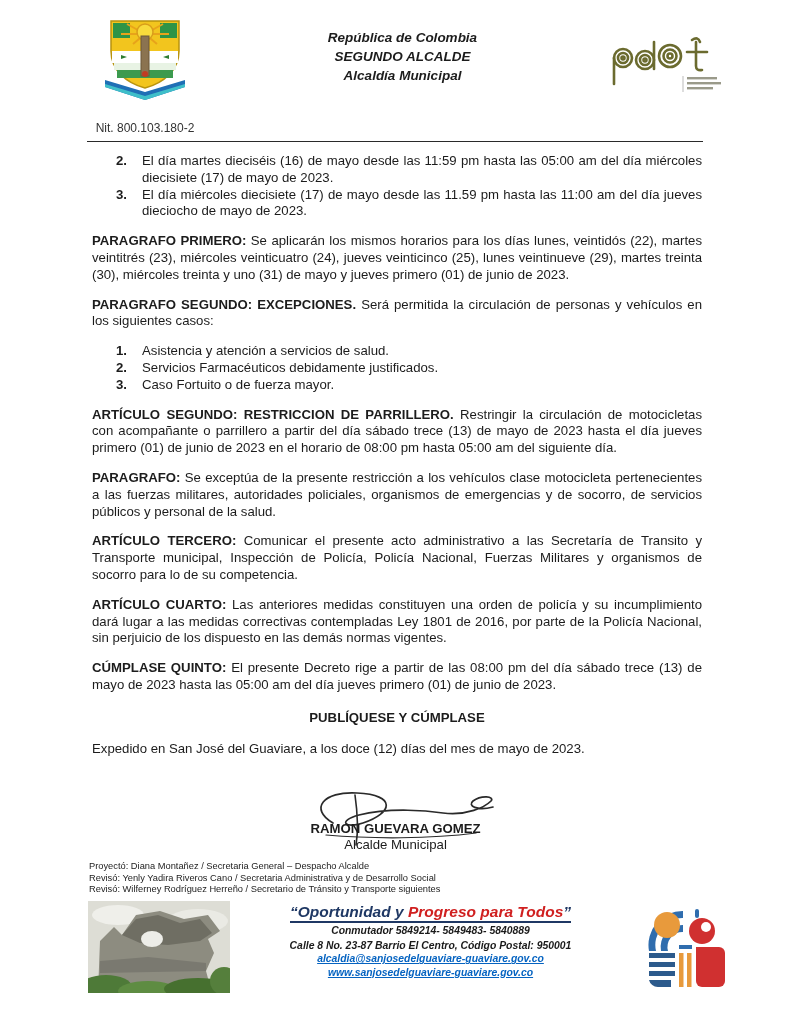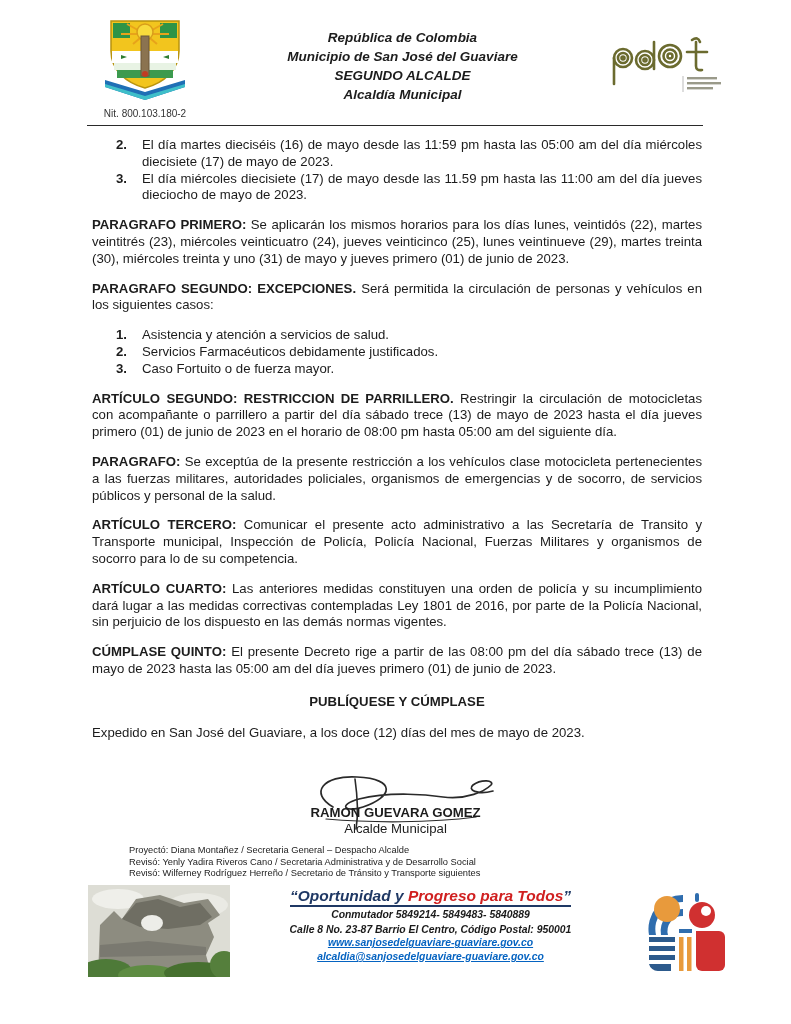--- a/index.html
+++ b/index.html
@@ -5,41 +5,41 @@
   * { margin:0; padding:0; box-sizing:border-box; }
   html,body { background:#888; }
   .page {
     width:791px; height:1024px; margin:0 auto; background:#ffffff;
     font-family:"Liberation Sans", sans-serif; color:#1c1c1c;
     position:relative; overflow:hidden;
   }
   
   .header { display:flex; align-items:flex-start; padding:18px 60px 0 86px; }
   .crest-box { width:118px; text-align:center; }
-  .nit { font-size:10px; color:#333; margin-top:2px; }
+  .nit { font-size:12px; color:#333; margin-top:15px; }
   .head-center { flex:1; text-align:center; font-weight:bold; font-style:italic;
     font-size:13.5px; line-height:1.42; padding-top:10px; }
   .pdet-box { width:130px; padding-top:14px; text-align:center; }
   .head-rule { border:none; border-top:1.6px solid #2a2a2a; margin:6px 88px 0 87px; }
   
   .content { padding:11px 89px 0 92px; font-size:13.2px; line-height:16.8px; text-align:justify; }
   .blk { margin-bottom:13px; }
   .nlist { margin-left:24px; }
   .nrow { display:flex; }
   .nrow .num { width:26px; font-weight:bold; flex:0 0 26px; }
   .nrow .ntx { flex:1; text-align:justify; }
   .lead { font-weight:bold; }
   .center-head { text-align:center; font-weight:bold; margin:16px 0 14px 0; }
   
   .sigwrap { text-align:center; margin-top:26px; line-height:16px; }
   .sigsvg { display:block; margin:0 auto -26px auto; }
   .signame { font-weight:bold; font-size:13.2px; }
   .sigtitle { font-size:13.2px; }
   
-  .credits { padding:8px 0 0 89px; font-size:9.3px; line-height:11.4px; color:#222;margin-left:40px; }
+  .credits { padding:8px 0 0 89px; font-size:9.3px; line-height:11.4px; color:#222; }
   
   .footer { display:flex; align-items:flex-start; padding:5px 64px 0 88px; }
   .foot-photo { width:142px; height:92px; flex:0 0 142px; }
   .foot-center { flex:1; text-align:center; font-style:italic; font-weight:bold; padding-top:2px; }
   .slogan { display:inline-block; font-size:15.5px; border-bottom:2px solid #1F3864; padding-bottom:1px; line-height:1.15; }
   .slog-navy { color:#1F3864; }
   .slog-red { color:#D02020; }
   .foot-line { font-size:10.4px; color:#1a1a1a; margin-top:2px; line-height:12.5px; }
   .foot-link { display:block; font-size:10.4px; color:#0563C1; text-decoration:underline; margin-top:1px; line-height:12.5px; }
   .seal-box { width:96px; flex:0 0 96px; padding-top:4px; text-align:right; }
@@ -72,21 +72,20 @@
         <rect x="44" y="18" width="8" height="40" fill="#8B7350" stroke="#6B5738" stroke-width="1"></rect>
         <circle cx="48" cy="56" r="3" fill="#C23B22"></circle>
         <path d="M8,62 L48,74 L88,62 L88,69 L48,82 L8,69 z" fill="#1F6FB5"></path>
         <path d="M8,66 L48,78 L88,66 L88,69 L48,82 L8,69 z" fill="#3FBFC9"></path>
       </svg>
       <div class="nit">Nit. 800.103.180-2</div>
     </div>
 
     <div class="head-center">
       <div>República de Colombia</div>
-      <div>Municipio de San José del Guaviare</div>
       <div>SEGUNDO ALCALDE</div>
       <div>Alcaldía Municipal</div>
     </div>
 
     <div class="pdet-box">
       <svg width="118" height="68" viewBox="0 0 118 68">
         <g stroke="#6B6B2F" fill="none" stroke-width="2.6" stroke-linecap="round">
           <circle cx="16" cy="26" r="9"></circle>
             <circle cx="16" cy="26" r="5"></circle>
             <circle cx="16" cy="26" r="1.5"></circle>
@@ -188,22 +187,22 @@
       <ellipse cx="18" cy="86" rx="26" ry="12" fill="#4E7A38"></ellipse>
       <ellipse cx="60" cy="90" rx="30" ry="10" fill="#5E8C42"></ellipse>
       <ellipse cx="110" cy="88" rx="34" ry="11" fill="#46702F"></ellipse>
       <ellipse cx="136" cy="80" rx="14" ry="14" fill="#557F3C"></ellipse>
     </svg>
 
     <div class="foot-center">
       <span class="slogan"><span class="slog-navy">“</span><span class="slog-navy">Oportunidad y </span><span class="slog-red">Progreso para Todos</span><span class="slog-navy">”</span></span>
       <div class="foot-line">Conmutador   5849214- 5849483- 5840889</div>
       <div class="foot-line">Calle 8 No. 23-87 Barrio El Centro, Código Postal: 950001</div>
+      <a class="foot-link" href="#">alcaldia@sanjosedelguaviare-guaviare.gov.co</a>
       <a class="foot-link" href="#">www.sanjosedelguaviare-guaviare.gov.co</a>
-      <a class="foot-link" href="#">alcaldia@sanjosedelguaviare-guaviare.gov.co</a>
     </div>
 
     <div class="seal-box">
       <svg width="84" height="84" viewBox="0 0 84 84">
         <rect x="2" y="2" width="80" height="80" rx="17" fill="#ffffff"></rect>
         <path d="M6,46 a34,34 0 0 1 34,-40 l0,7 a27,27 0 0 0 -27,33 z" fill="#2F6DAE"></path>
         <path d="M18,46 a22,22 0 0 1 22,-26 l0,7 a15,15 0 0 0 -15,19 z" fill="#2F6DAE"></path>
         <circle cx="24" cy="20" r="13" fill="#E89A3C"></circle>
         <circle cx="59" cy="26" r="13" fill="#D03030"></circle>
         <circle cx="63" cy="22" r="5" fill="#ffffff"></circle>

